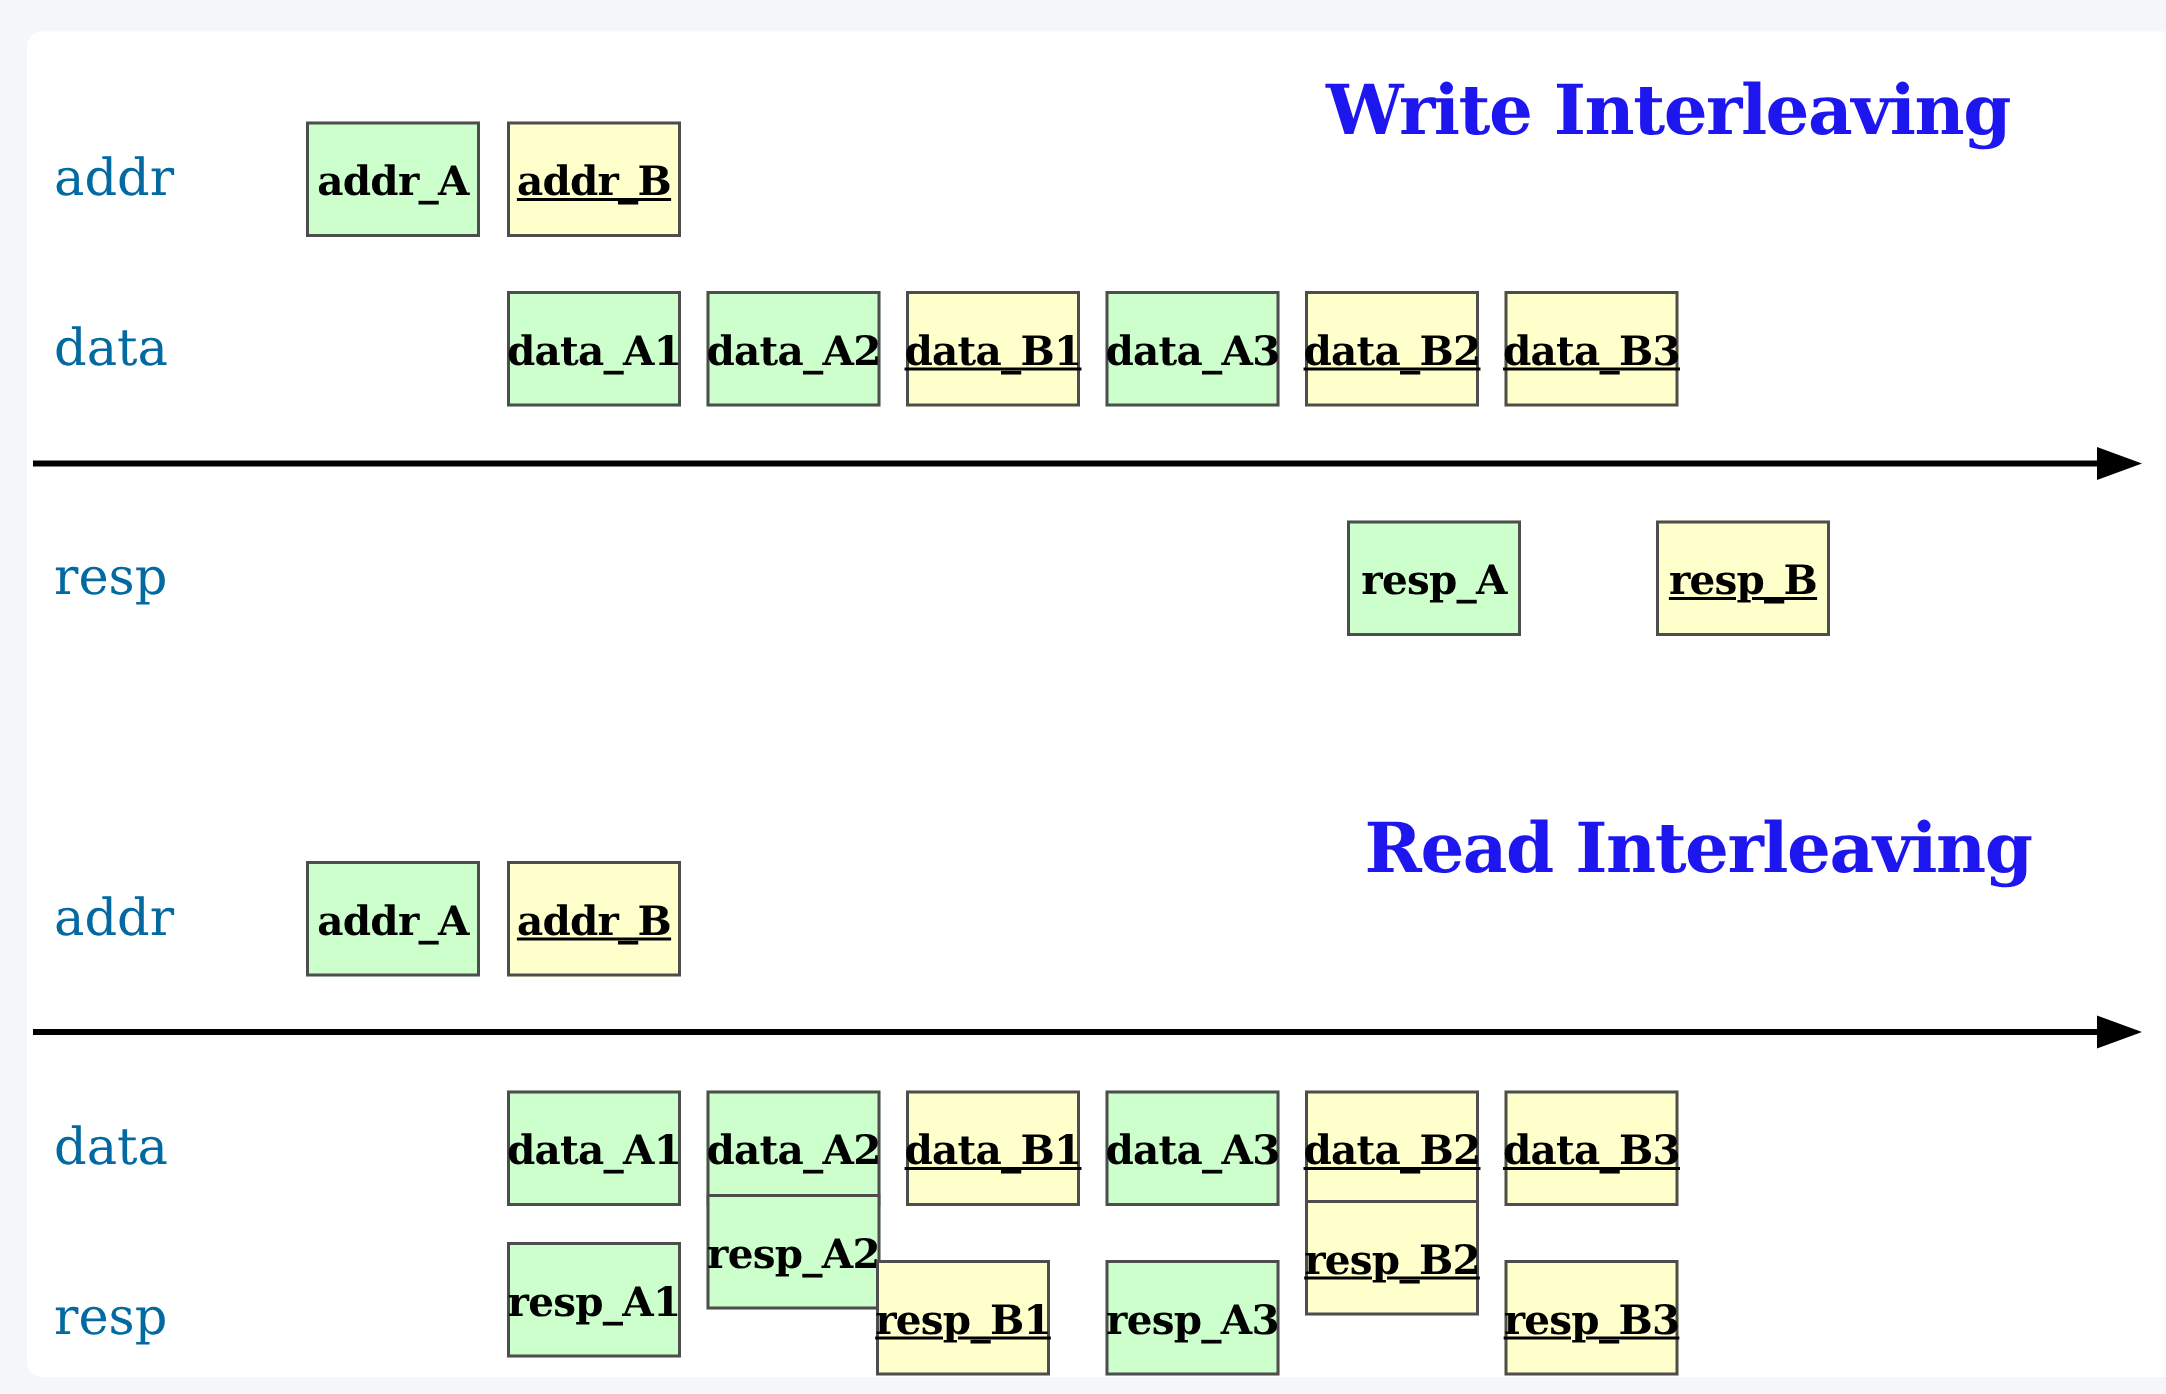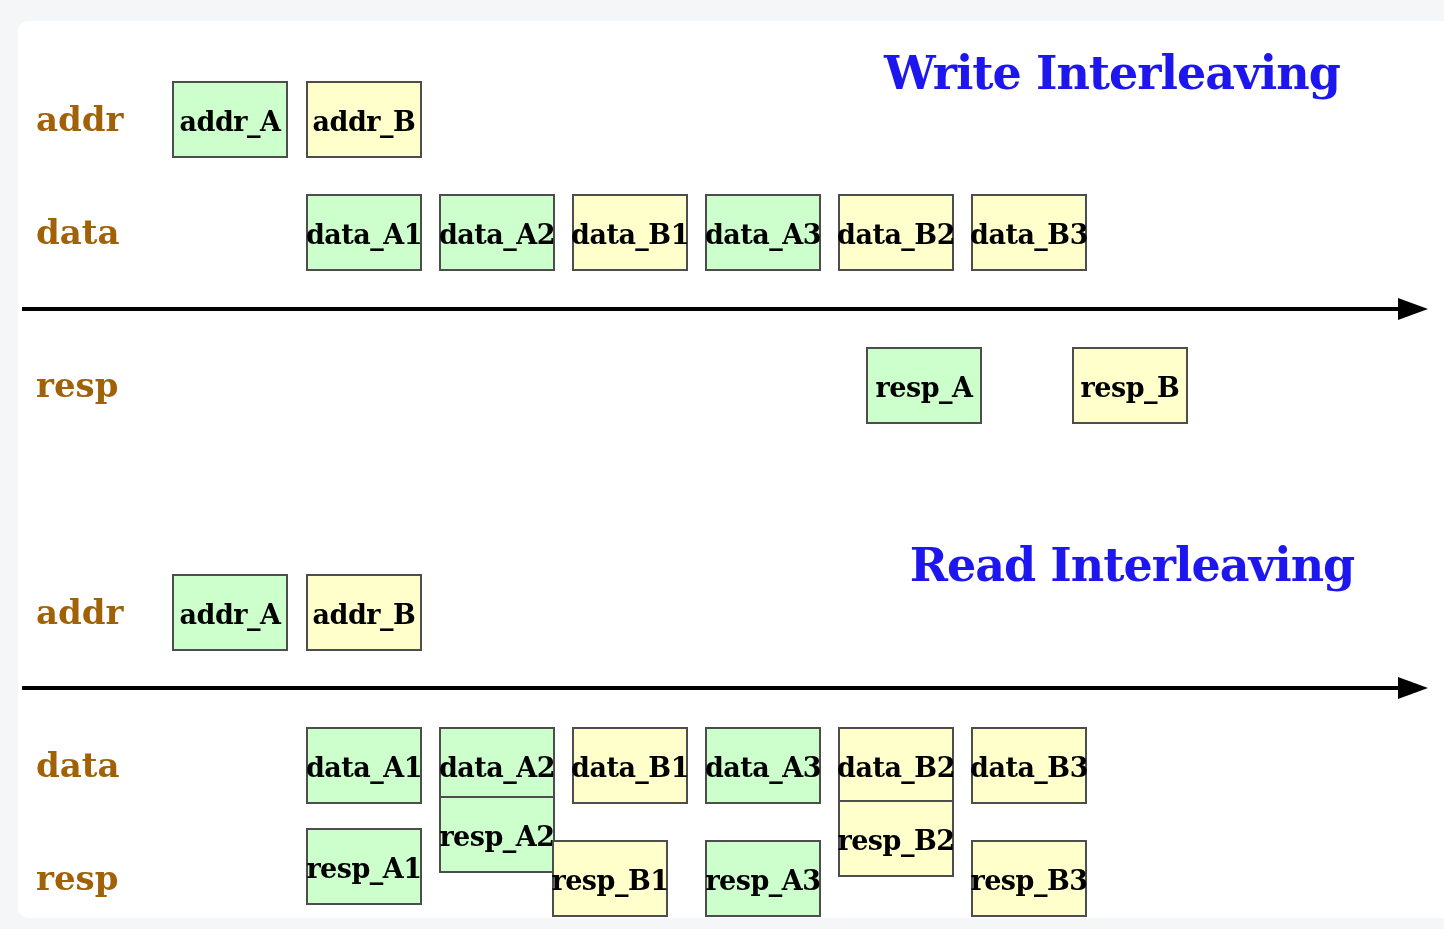--- a/index.html
+++ b/index.html
@@ -20,34 +20,34 @@
     font-weight:bold;
     font-size:46px;
     letter-spacing:-1px;
     white-space:nowrap;
     transform:translateX(-50%);
     line-height:1.1;
   }
   .row-label{
     position:absolute;
     left:36px;width:130px;
-    color:#a16207;font-weight:bold;font-size:34px;
+    color:#0369a1;font-weight:normal;font-size:34px;
     line-height:40px;white-space:nowrap;
   }
   .tbox{
     position:absolute;
     width:116px;height:77px;
     box-sizing:border-box;
     border:2px solid var(--box-border,#4d4d4d);
     display:flex;align-items:center;justify-content:center;
     font-weight:bold;font-size:27px;letter-spacing:-0.5px;
-    color:#000;padding-top:3px;
+    color:#000;padding-top:3px;margin-left:32px;
   }
   .tbox.g{background:var(--green,#ccffcc);}
-  .tbox.y{background:var(--yellow,#ffffcc);}
+  .tbox.y{background:var(--yellow,#ffffcc);text-decoration:underline;}
   .timeline{
     position:absolute;left:22px;width:1406px;height:22px;
   }
   .timeline .line{
     position:absolute;left:0;right:26px;top:9px;height:4px;background:#000;
   }
   .timeline .head{
     position:absolute;right:0;top:0;width:0;height:0;
     border-left:30px solid #000;
     border-top:11px solid transparent;

